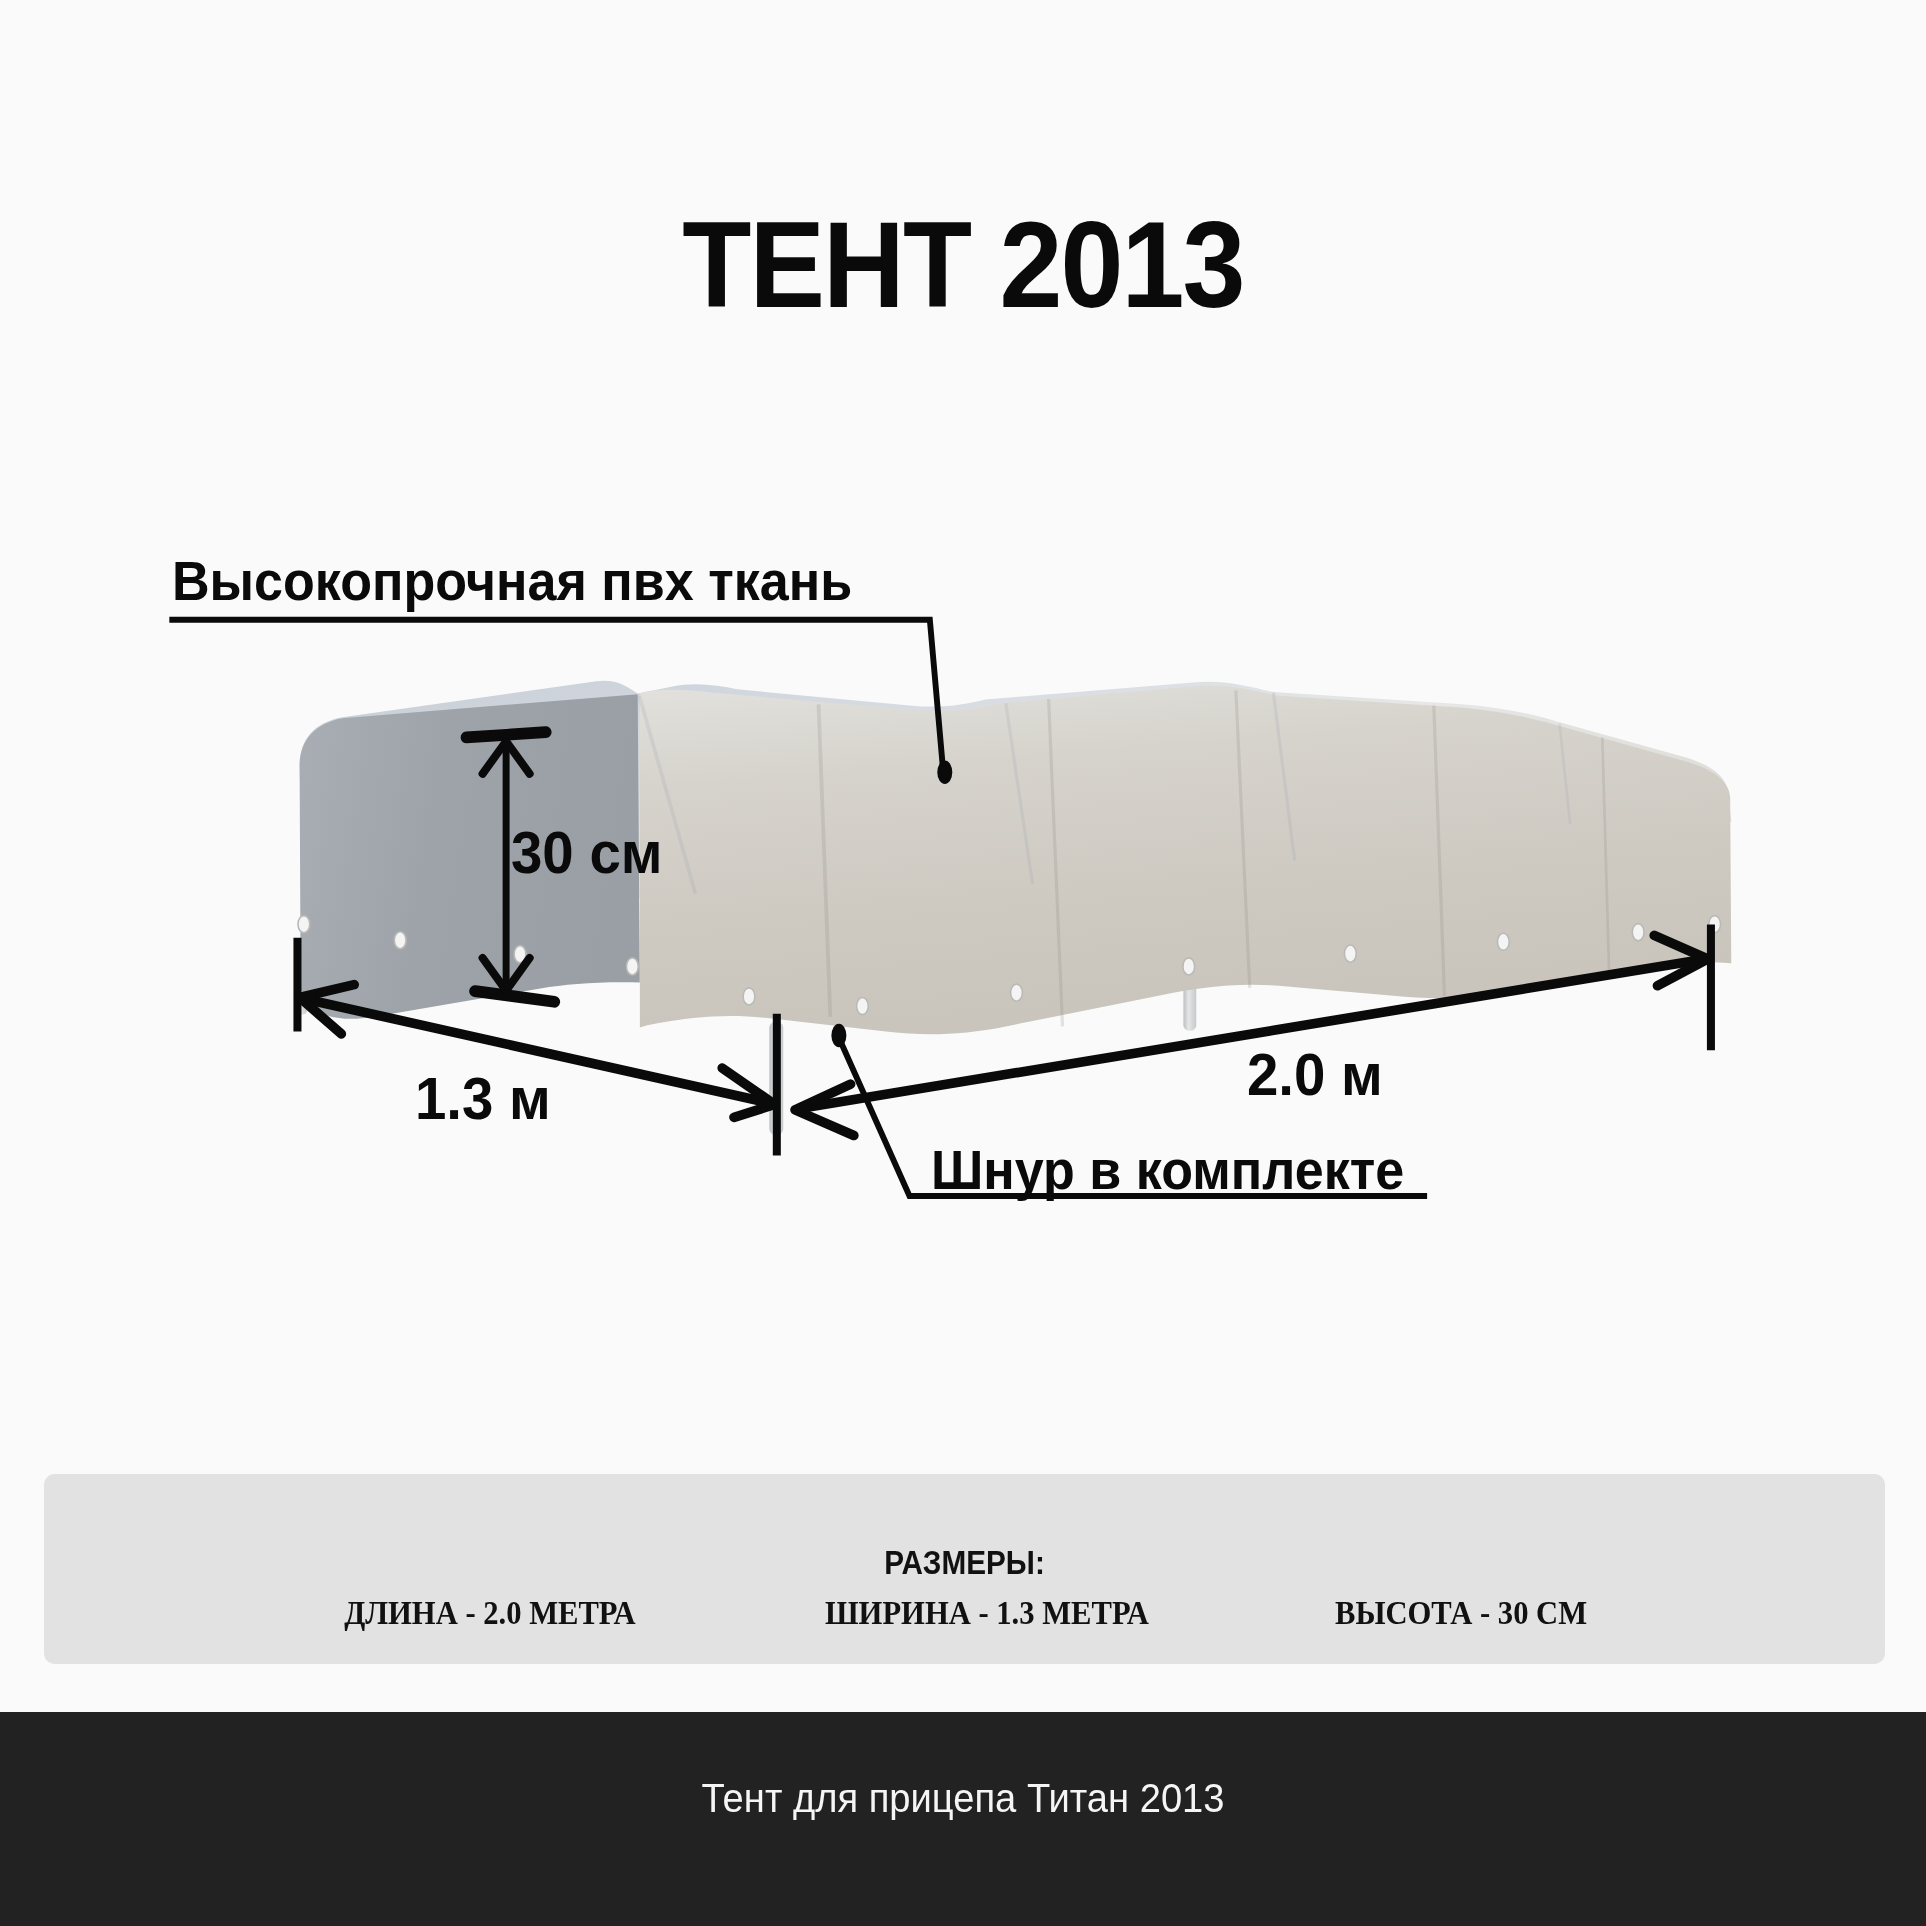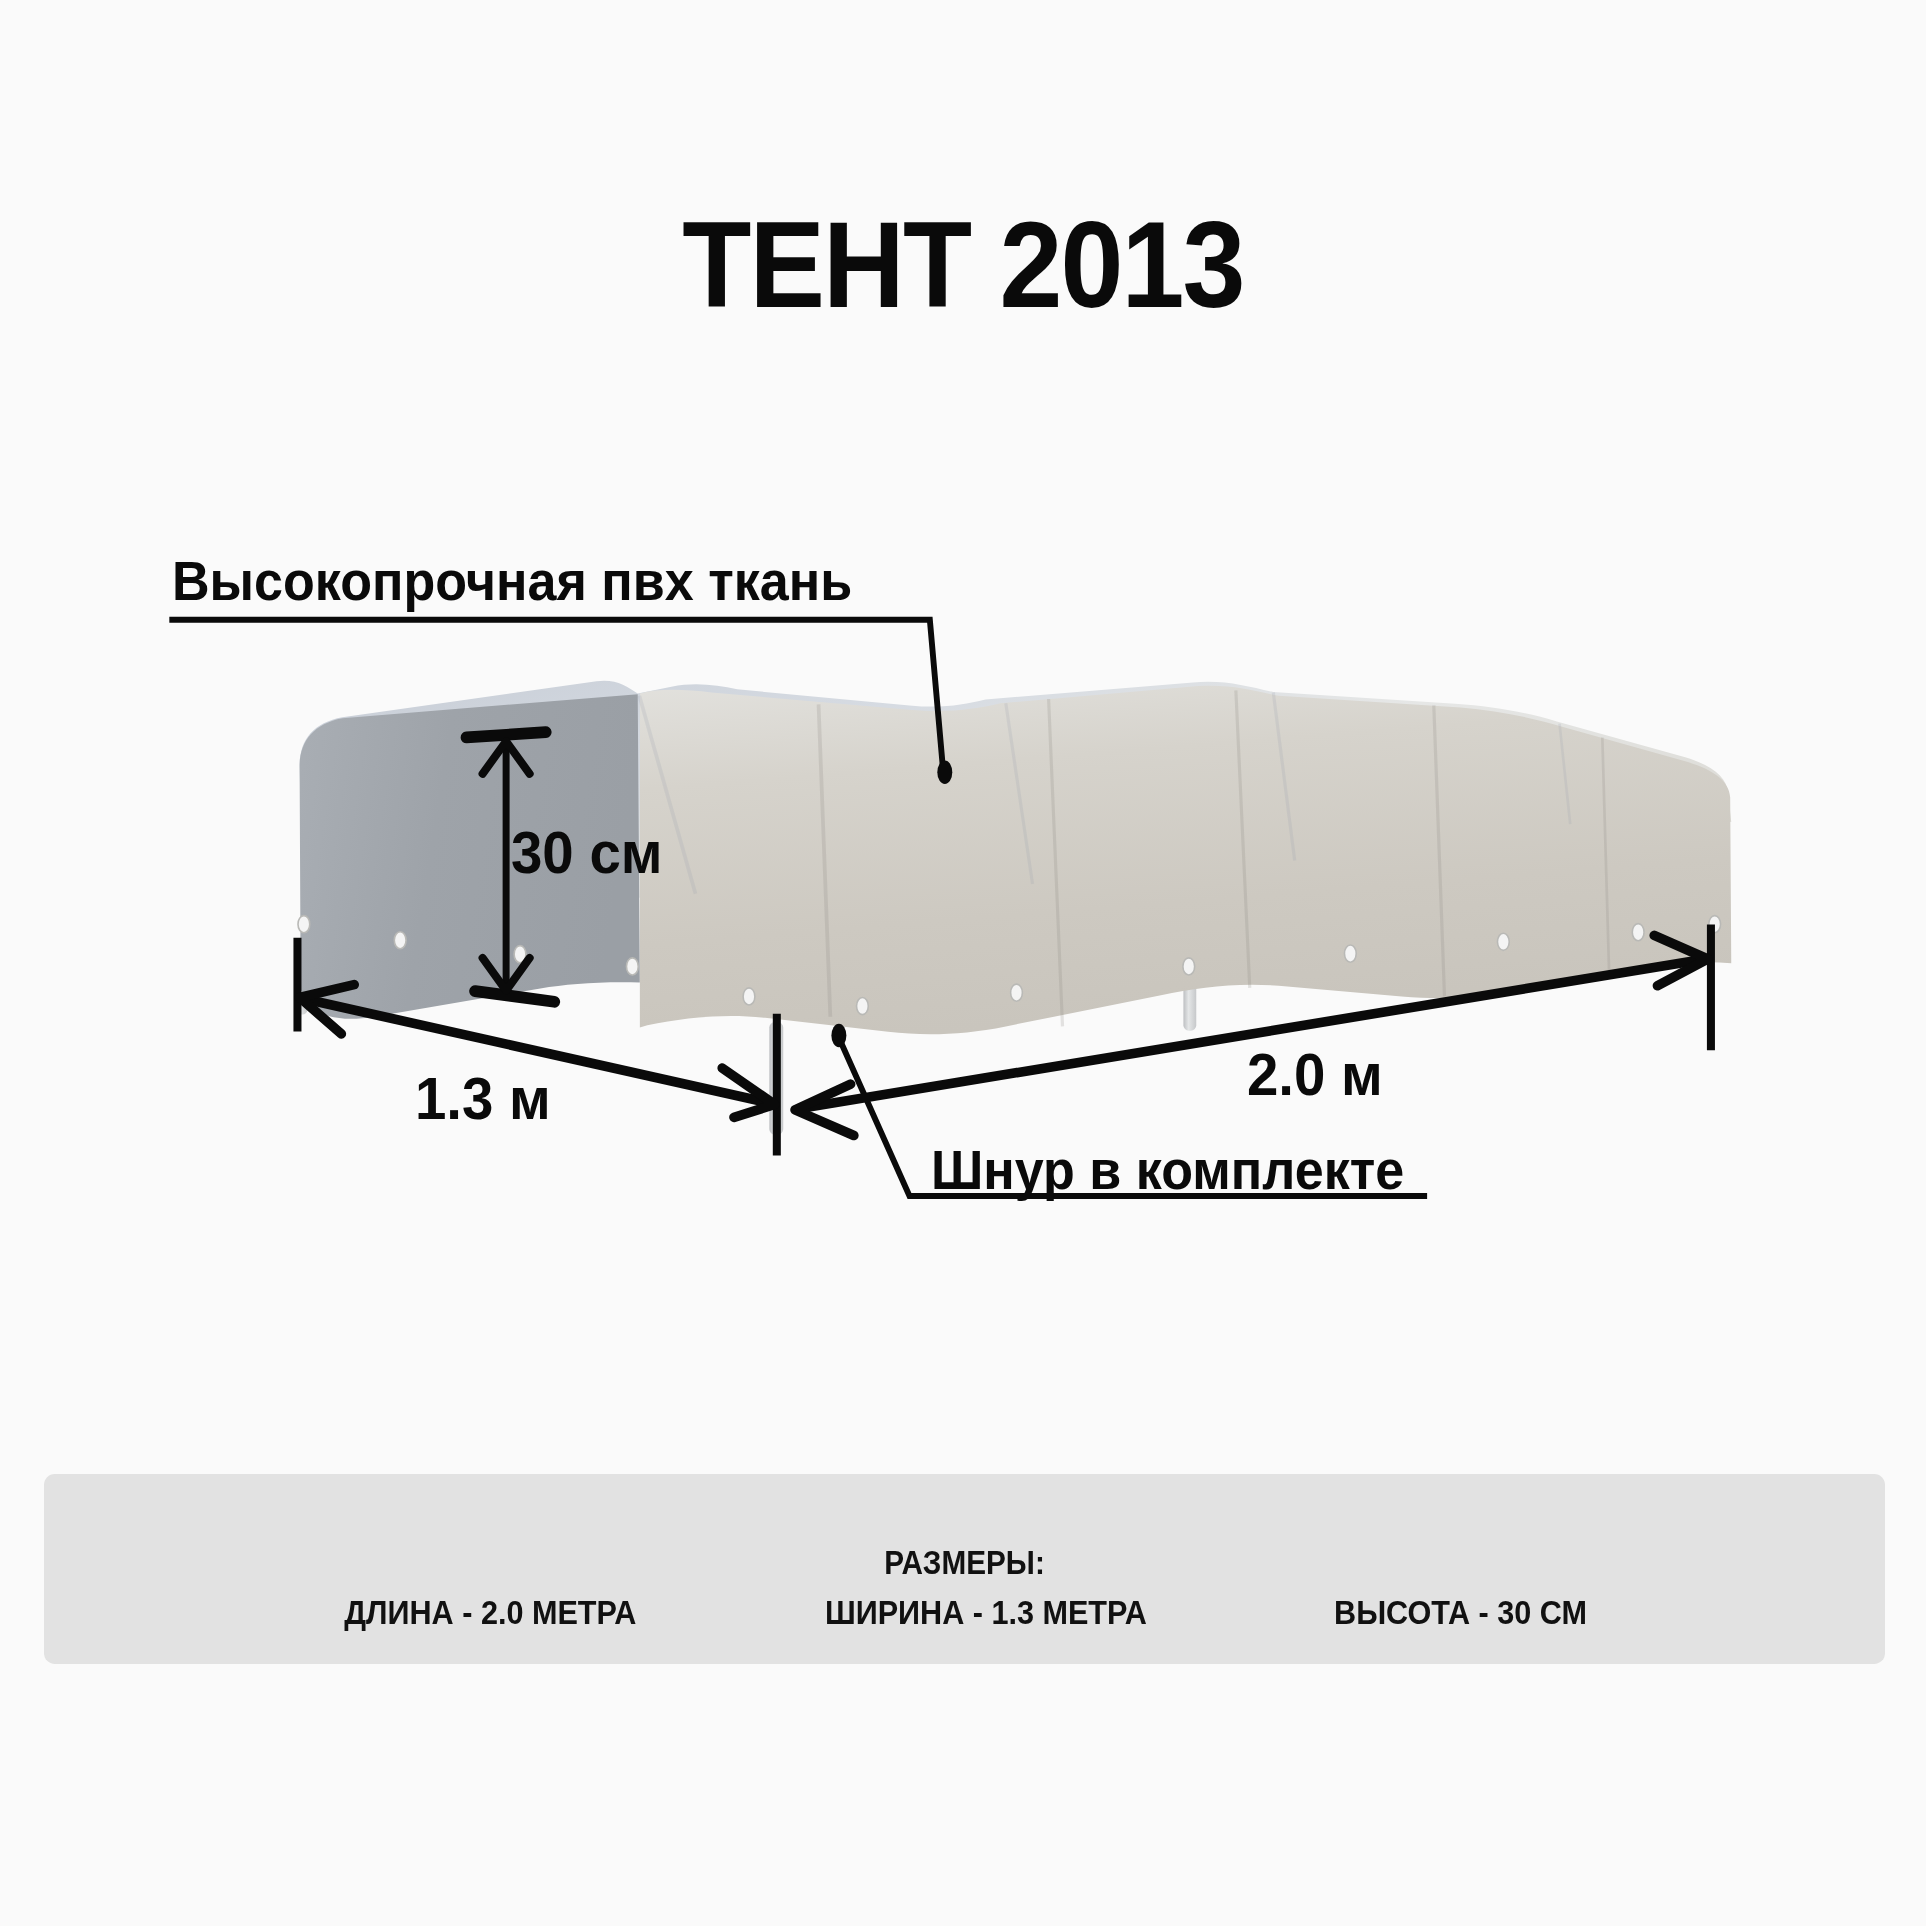--- a/index.html
+++ b/index.html
@@ -116,20 +116,21 @@
     transform-origin: center top;
   }
   #spec-row {
     position: absolute;
     left: 284px;
     top: 120px;
     width: 1273px;
     display: flex;
     justify-content: space-between;
     align-items: baseline;
+    font-family: Liberation Serif, serif;
   }
   .spec-item {
     font-size: 34px;
     line-height: 37px;
     font-weight: 700;
     color: #111111;
     white-space: nowrap;
     transform: scaleX(0.9);
     transform-origin: center top;
   }
@@ -336,15 +337,18 @@
 
   <div id="specbar">
     <div id="spec-heading">РАЗМЕРЫ:</div>
     <div id="spec-row">
       <div class="spec-item">ДЛИНА - 2.0 МЕТРА</div>
       <div class="spec-item">ШИРИНА - 1.3 МЕТРА</div>
       <div class="spec-item">ВЫСОТА - 30 СМ</div>
     </div>
   </div>
 
+  <div id="footer">
+    <div id="footer-text">Тент для прицепа Титан 2013</div>
+  </div>
 
 </div>
 
 
 </body></html>

